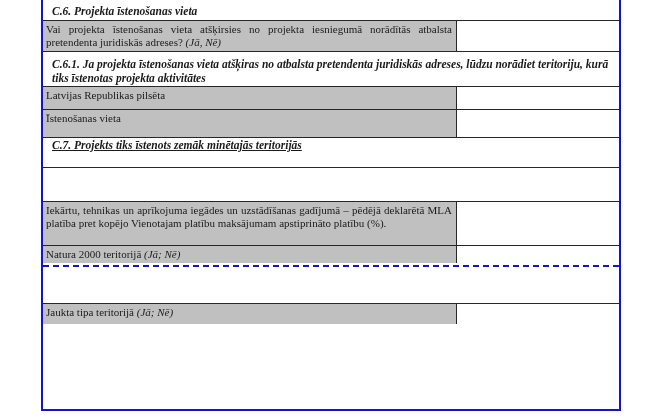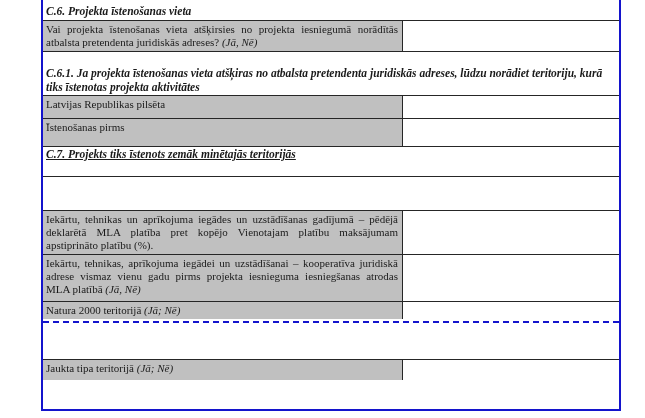--- a/index.html
+++ b/index.html
@@ -45,25 +45,26 @@
   }
   .row.section { background: #ffffff; }
   .section-cell {
     box-sizing: border-box;
     width: 100%;
     padding: 4px 3px 1px 3px;
     font-weight: bold;
     font-style: italic;
     font-size: 11.5px;
     line-height: 14px;
+    margin-left: 6px;
   }
   .section-cell.spaced { padding-top: 0; text-decoration: underline; }
   .label-cell {
     box-sizing: border-box;
-    width: 360px;
+    width: 414px;
     background: #c0c0c0;
     border-right: 1.5px solid #262626;
     padding: 2px 4px 2px 3px;
     text-align: justify;
   }
   .value-cell {
     box-sizing: border-box;
     flex: 1;
     background: #ffffff;
     cursor: text;
@@ -87,52 +88,48 @@
     <div class="row section" style="min-height:21px">
       <div class="section-cell">C.6. Projekta īstenošanas vieta</div>
     </div>
 
     <div class="row field" style="min-height:29px">
       <div class="label-cell"><span>Vai projekta īstenošanas vieta atšķirsies no projekta iesniegumā norādītās atbalsta pretendenta juridiskās adreses?</span> <span class="note">(Jā, Nē)</span></div>
       <div class="value-cell"></div>
     </div>
 
     <div class="row section" style="min-height:35px">
-      <div class="section-cell" style="padding-top:14px">C.6.1. Ja projekta īstenošanas vieta atšķiras no atbalsta pretendenta juridiskās adreses, lūdzu norādiet teritoriju, kurā tiks īstenotas projekta aktivitātes</div>
+      <div class="section-cell" style="padding-top:5px">C.6.1. Ja projekta īstenošanas vieta atšķiras no atbalsta pretendenta juridiskās adreses, lūdzu norādiet teritoriju, kurā tiks īstenotas projekta aktivitātes</div>
     </div>
 
 
     <div class="row field" style="min-height:23px">
       <div class="label-cell"><span>Latvijas Republikas pilsēta</span> <span class="note"></span></div>
       <div class="value-cell"></div>
     </div>
 
 
     <div class="row field" style="min-height:28px">
-      <div class="label-cell"><span>Īstenošanas pirms</span> <span class="note"></span></div>
+      <div class="label-cell"><span>Īstenošanas vieta</span> <span class="note"></span></div>
       <div class="value-cell"></div>
     </div>
 
     <div class="row section" style="min-height:30px">
       <div class="section-cell spaced">C.7. Projekts tiks īstenots zemāk minētajās teritorijās</div>
     </div>
 
     <div class="row field" style="min-height:34px">
       <div class="value-cell"></div>
     </div>
 
     <div class="row field" style="min-height:44px">
       <div class="label-cell"><span>Iekārtu, tehnikas un aprīkojuma iegādes un uzstādīšanas gadījumā – pēdējā deklarētā MLA platība pret kopējo Vienotajam platību maksājumam apstiprināto platību (%).</span> <span class="note"></span></div>
       <div class="value-cell"></div>
     </div>
 
-    <div class="row field" style="min-height:47px">
-      <div class="label-cell"><span>Iekārtu, tehnikas, aprīkojuma iegādei un uzstādīšanai – kooperatīva juridiskā adrese vismaz vienu gadu pirms projekta iesnieguma iesniegšanas atrodas MLA platībā</span> <span class="note">(Jā, Nē)</span></div>
-      <div class="value-cell"></div>
-    </div>
 
     <div class="row field split-after" style="min-height:21px">
       <div class="label-cell"><span>Natura 2000 teritorijā</span> <span class="note">(Jā; Nē)</span></div>
       <div class="value-cell"></div>
     </div>
 
     <div class="row field" style="min-height:37px">
       <div class="value-cell"></div>
     </div>
 

